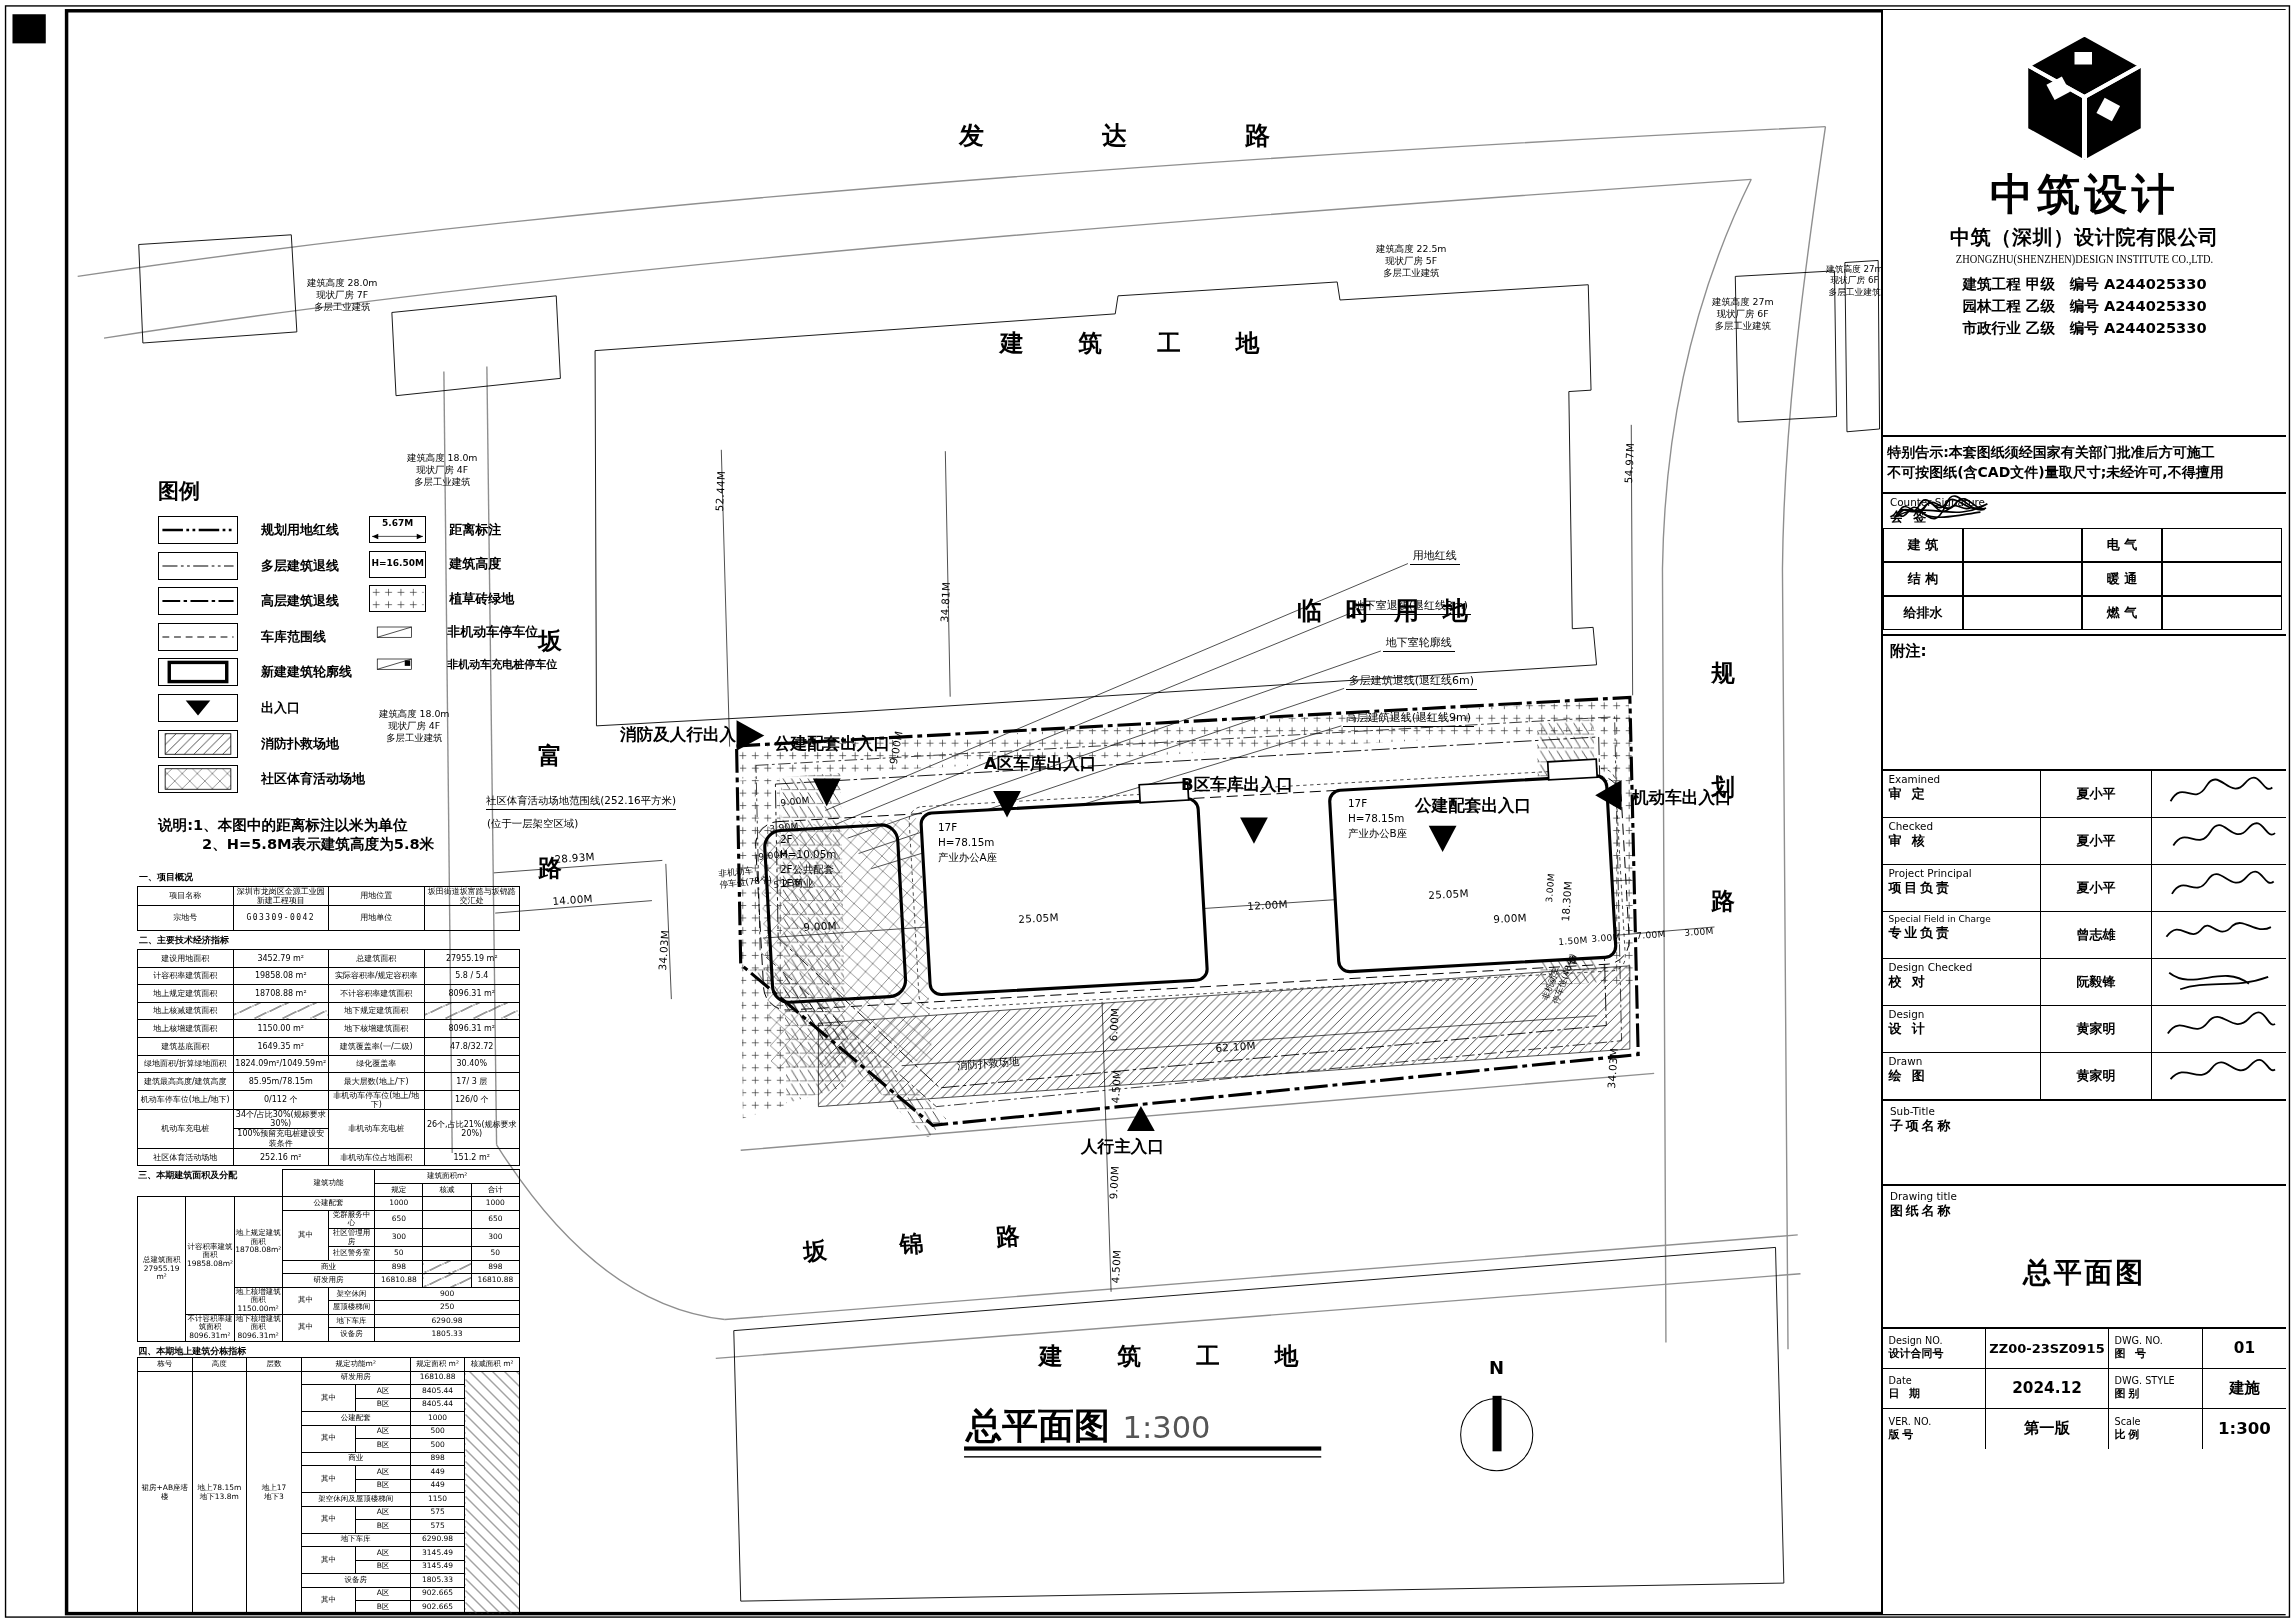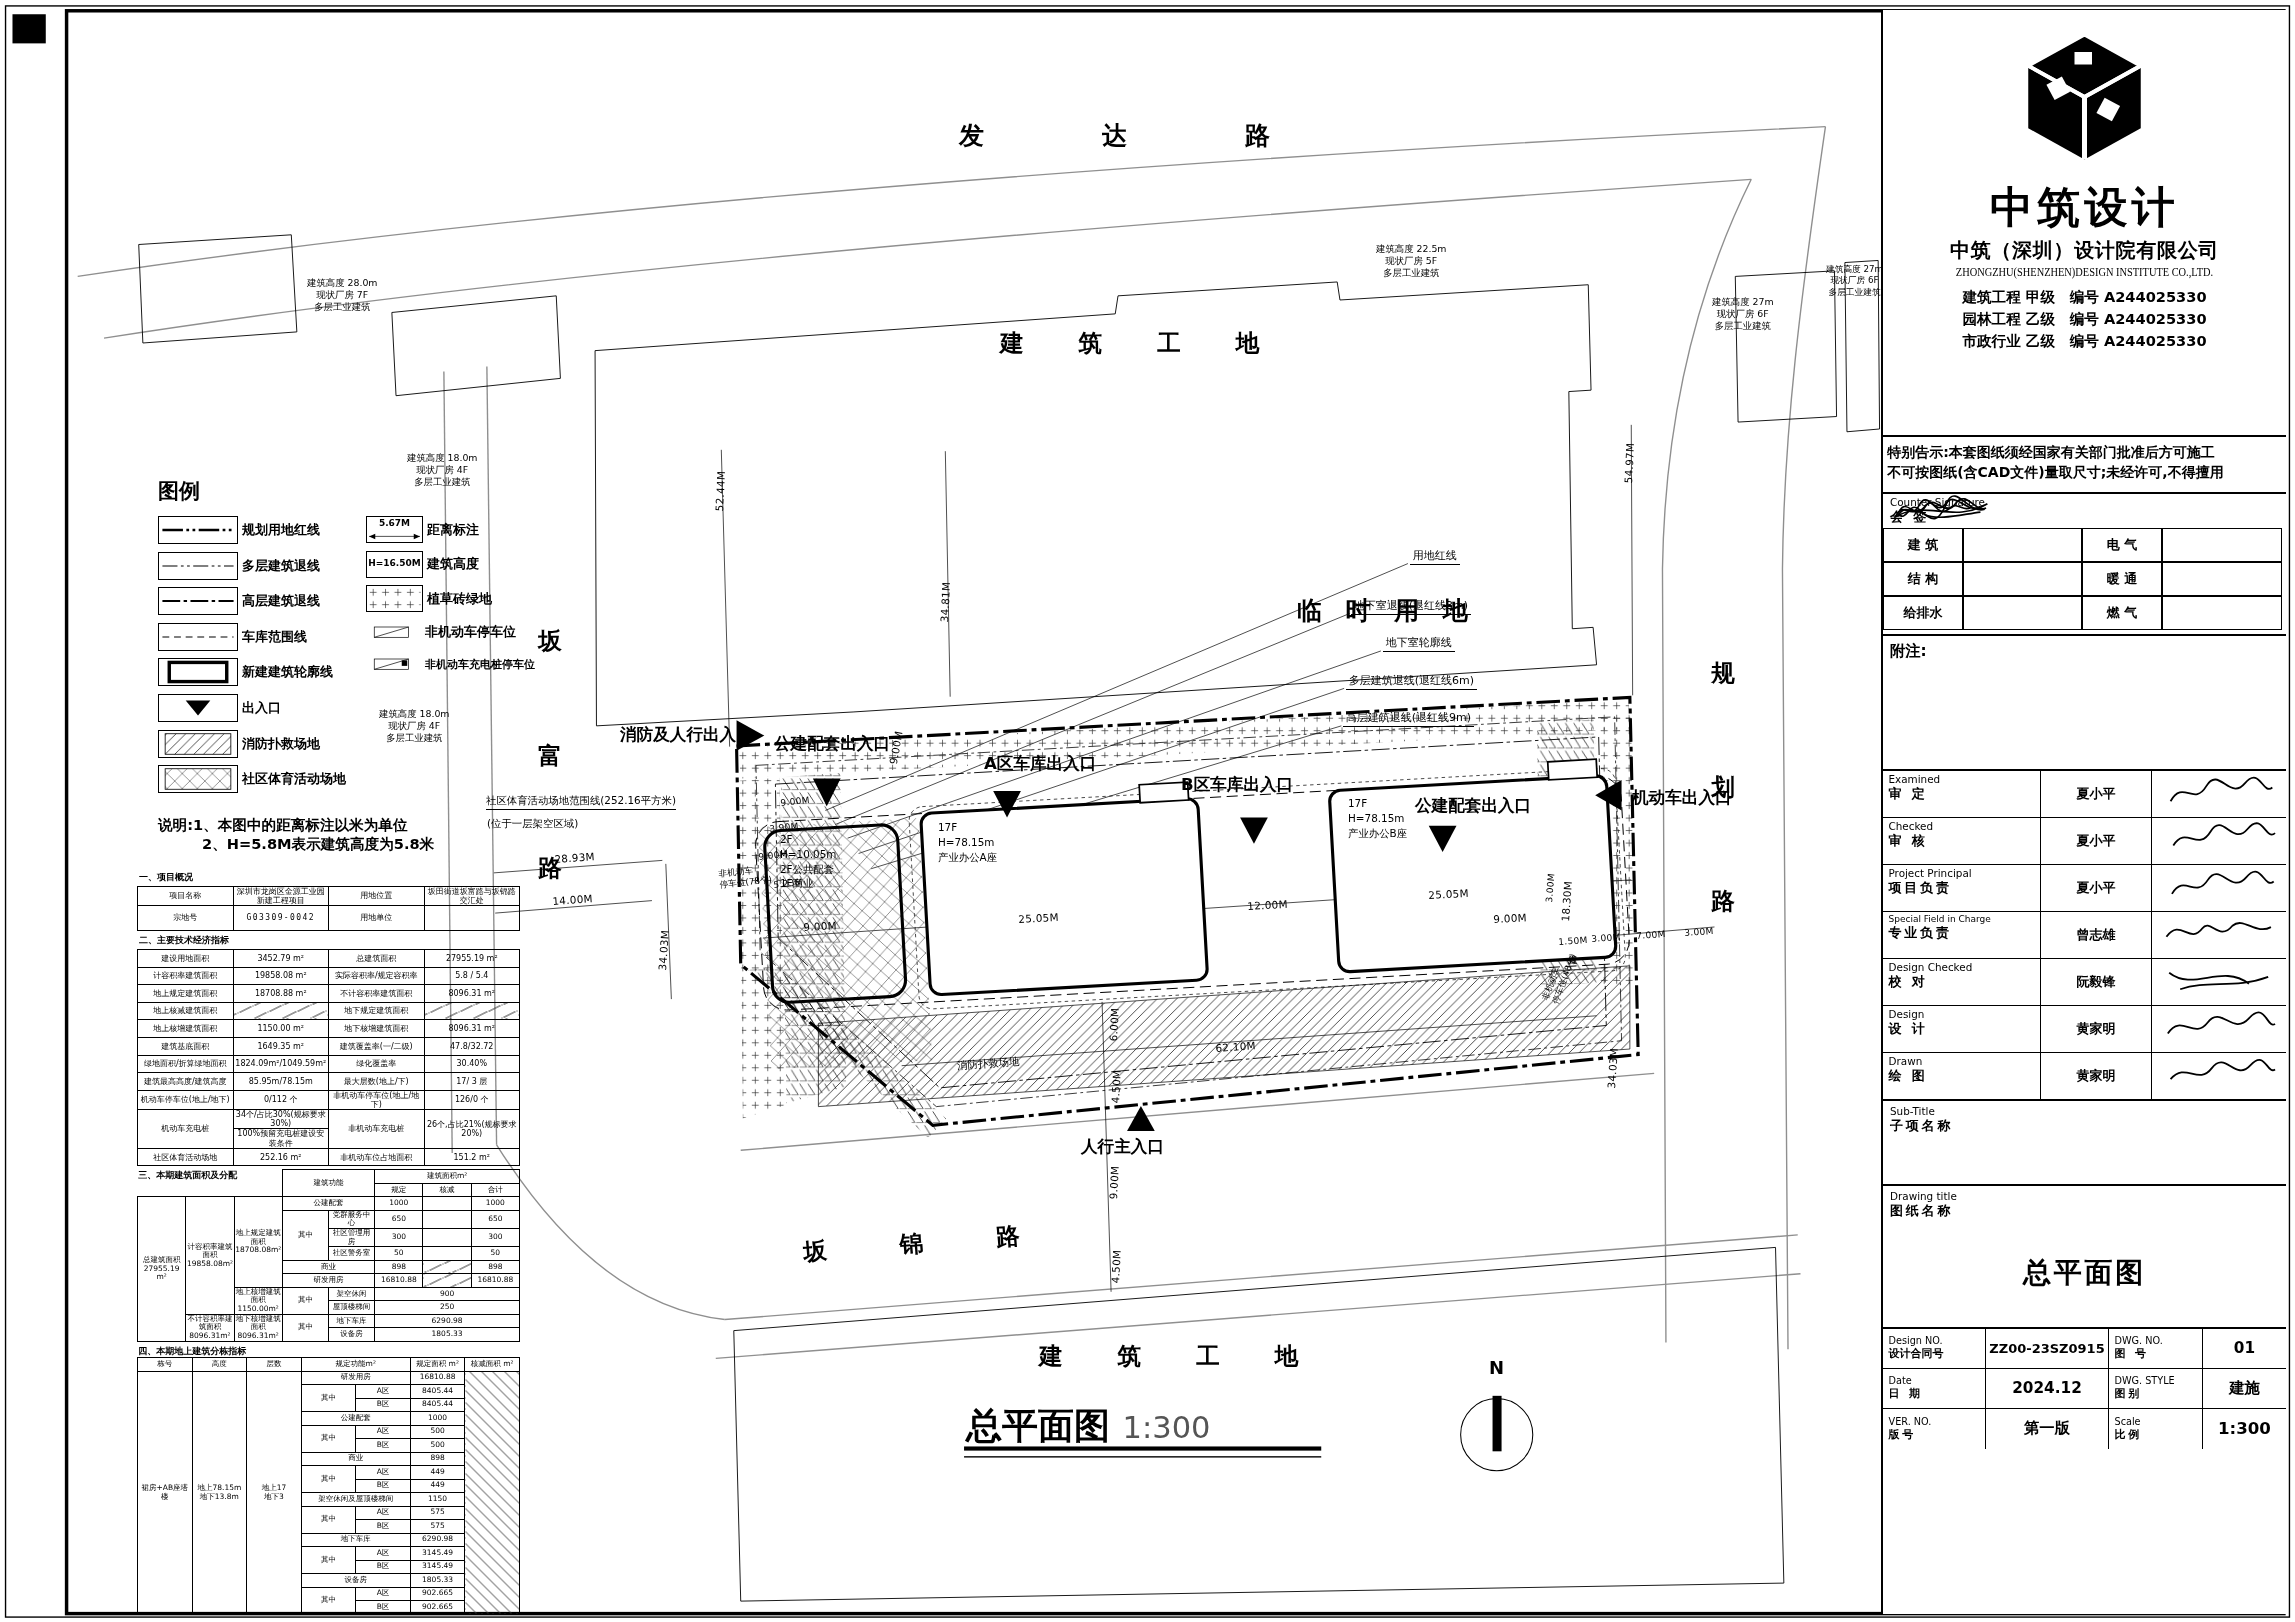--- a/index.html
+++ b/index.html
@@ -19,21 +19,21 @@
   table.dt td{border:0.7px solid #000;font-size:8px;text-align:center;padding:0 1.4px;white-space:pre-line;line-height:1.15;height:16.6px;overflow:hidden}
   table.dt td.ttl{border:none;text-align:left;font-weight:700;font-size:9px;white-space:nowrap}
   table.t34 td{font-size:7.5px;height:12.5px;padding:0 0.7px}
   td.diag{background:repeating-linear-gradient(155deg,transparent 0 11px,#333 11px 11.8px)}
   td.hatchcol{background:repeating-linear-gradient(45deg,transparent 0 7.6px,#444 7.6px 8.3px)}
   td.big{font-family:"DejaVu Sans Mono",monospace;font-size:16px;letter-spacing:1.4px}
   
   .legrow{display:flex;align-items:center;margin-bottom:7.6px}
   .sym{width:78px;height:26px;border:0.7px solid #000;position:relative;flex:none;background:#fff0}
   .symR{width:55px;height:25px;border:0.7px solid #000;position:relative;flex:none}
-  .leglab{font-size:13px;font-weight:600;margin-left:4px;white-space:nowrap}
+  .leglab{font-size:13px;font-weight:600;margin-left:23px;white-space:nowrap}
   .symtxt{position:absolute;left:0;top:1.4px;width:100%;text-align:center;font-size:9px;font-weight:700}
   
   #tb{position:absolute;left:1881px;top:9.7px;width:403px;height:1604px;border-left:2.8px solid #000;background:#fff;z-index:5;display:flex;flex-direction:column}
   .tbs{border-bottom:2.8px solid #000;position:relative;flex:none;box-sizing:border-box}
   .cslab{font-weight:700;font-size:13px;display:flex;align-items:center;justify-content:center;border:0.7px solid #000}
   .pr{display:flex;border-bottom:0.7px solid #000;height:47px;box-sizing:border-box}
   .pr .c1{width:157px;padding:2.8px 0 0 5.5px;box-sizing:border-box}
   .pr .c2{width:110px;border-left:0.7px solid #000;display:flex;align-items:center;justify-content:center;font-size:13px;font-weight:600}
   .pr .c3{flex:1;border-left:0.7px solid #000;position:relative}
   .en{font-size:10.4px}
@@ -662,21 +662,21 @@
     <svg width="125" height="132" style="position:relative;margin-top:21px" viewBox="0 0 100 104">
       <polygon points="50,2 95,27 95,77 50,102 5,77 5,27" fill="#000"></polygon>
       <polygon points="50,2 95,27 50,52 5,27" fill="#000" stroke="#fff" stroke-width="3"></polygon>
       <line x1="50" y1="52" x2="50" y2="102" stroke="#fff" stroke-width="4"></line>
       <line x1="5" y1="27" x2="50" y2="52" stroke="#fff" stroke-width="3"></line>
       <line x1="95" y1="27" x2="50" y2="52" stroke="#fff" stroke-width="3"></line>
       <rect x="22" y="38" width="14" height="14" fill="#fff" transform="rotate(-28 29 45)"></rect>
       <rect x="62" y="55" width="14" height="14" fill="#fff" transform="rotate(28 69 62)"></rect>
       <rect x="42" y="16" width="14" height="10" fill="#fff" transform="rotate(0 49 21)"></rect>
     </svg>
-    <div style="font-size:43px;font-weight:700;letter-spacing:4.2px;margin-top:13px">中筑设计</div>
+    <div style="font-size:43px;font-weight:700;letter-spacing:4.2px;margin-top:0">中筑设计</div>
     <div style="font-size:20px;font-weight:700;letter-spacing:0.7px">中筑（深圳）设计院有限公司</div>
     <div style="font-size:10.4px;font-family:'Liberation Serif',serif;margin-top:2.8px;transform:scaleY(1.25)">ZHONGZHU(SHENZHEN)DESIGN INSTITUTE CO.,LTD.</div>
     <div style="font-size:14.6px;font-weight:700;margin-top:8.3px;line-height:1.5">建筑工程 甲级　编号 A244025330</div>
     <div style="font-size:14.6px;font-weight:700;line-height:1.5">园林工程 乙级　编号 A244025330</div>
     <div style="font-size:14.6px;font-weight:700;line-height:1.5">市政行业 乙级　编号 A244025330</div>
   </div>
 
   <div class="tbs" style="height:57px;font-size:14px;font-weight:700;padding:5.5px 4.2px;white-space:pre-line;line-height:1.45">特别告示:本套图纸须经国家有关部门批准后方可施工
 不可按图纸(含CAD文件)量取尺寸;未经许可,不得擅用</div>
 

